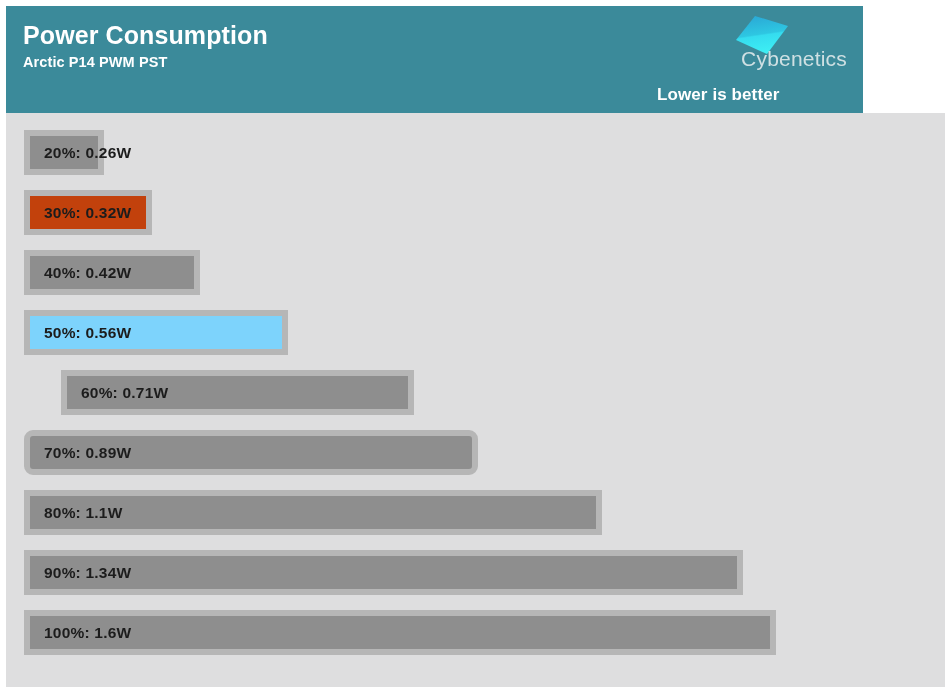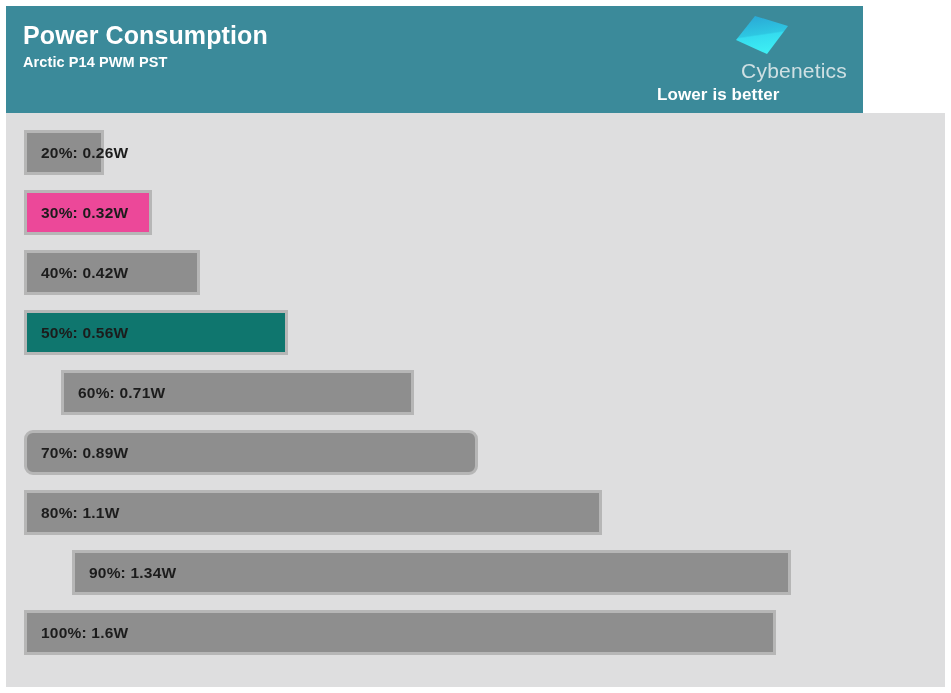--- a/index.html
+++ b/index.html
@@ -67,21 +67,21 @@
   .brand-mark {
     position: absolute;
     right: 58px;
     top: 4px;
     width: 54px;
     height: 42px;
   }
   .brand-name {
     position: absolute;
     right: 0;
-    top: 48px;
+    top: 36px;
     width: 190px;
     text-align: right;
     font-size: 21px;
     font-weight: normal;
     color: #cfe0e3;
     letter-spacing: 0.2px;
     line-height: 26px;
   }
   .brand-tagline {
     position: absolute;
@@ -118,21 +118,21 @@
   .bar-row {
     position: absolute;
     left: 18px;
     height: 45px;
   }
 
   .bar {
     position: relative;
     height: 45px;
     background: #8e8e8e;
-    border: 3px solid #404040;
+    border: 6px solid #404040;
     box-sizing: border-box;
   }
 
   .bar-label {
     position: absolute;
     left: 14px;
     top: 50%;
     transform: translateY(-50%);
     font-size: 15.5px;
     font-weight: bold;
@@ -174,51 +174,51 @@
   </div>
 
   <div class="plot">
     <div class="bars" id="bars">
         <div class="bar-row" style="top: 17px;">
           <div class="bar" style="width: 80px; background: rgb(142, 142, 142); border-color: rgb(182, 182, 182);">
             <span class="bar-label" style="color: rgb(28, 28, 28);">20%: 0.26W</span>
           </div>
         </div>
         <div class="bar-row" style="top: 77px;">
-          <div class="bar" style="width: 128px; background: #ec4899; border-color: rgb(182, 182, 182);">
+          <div class="bar" style="width: 128px; background: #c2410c; border-color: rgb(182, 182, 182);">
             <span class="bar-label" style="color: rgb(28, 28, 28);">30%: 0.32W</span>
           </div>
         </div>
         <div class="bar-row" style="top: 137px;">
           <div class="bar" style="width: 176px; background: rgb(142, 142, 142); border-color: rgb(182, 182, 182);">
             <span class="bar-label" style="color: rgb(28, 28, 28);">40%: 0.42W</span>
           </div>
         </div>
         <div class="bar-row" style="top: 197px;">
-          <div class="bar" style="width: 264px; background: #0f766e; border-color: rgb(182, 182, 182);">
+          <div class="bar" style="width: 264px; background: #7dd3fc; border-color: rgb(182, 182, 182);">
             <span class="bar-label" style="color: rgb(28, 28, 28);">50%: 0.56W</span>
           </div>
         </div>
         <div class="bar-row" style="top: 257px; padding-left: 37px;">
           <div class="bar" style="width: 353px; background: rgb(142, 142, 142); border-color: rgb(182, 182, 182);">
             <span class="bar-label" style="color: rgb(28, 28, 28);">60%: 0.71W</span>
           </div>
         </div>
         <div class="bar-row" style="top: 317px;">
           <div class="bar" style="width: 454px; background: rgb(142, 142, 142); border-color: rgb(182, 182, 182); border-radius: 9px;">
             <span class="bar-label" style="color: rgb(28, 28, 28);">70%: 0.89W</span>
           </div>
         </div>
         <div class="bar-row" style="top: 377px;">
           <div class="bar" style="width: 578px; background: rgb(142, 142, 142); border-color: rgb(182, 182, 182);">
             <span class="bar-label" style="color: rgb(28, 28, 28);">80%: 1.1W</span>
           </div>
         </div>
         <div class="bar-row" style="top: 437px;">
-          <div class="bar" style="width: 719px; background: rgb(142, 142, 142); border-color: rgb(182, 182, 182); margin-left: 48px;">
+          <div class="bar" style="width: 719px; background: rgb(142, 142, 142); border-color: rgb(182, 182, 182);">
             <span class="bar-label" style="color: rgb(28, 28, 28);">90%: 1.34W</span>
           </div>
         </div>
         <div class="bar-row" style="top: 497px;">
           <div class="bar" style="width: 752px; background: rgb(142, 142, 142); border-color: rgb(182, 182, 182);">
             <span class="bar-label" style="color: rgb(28, 28, 28);">100%: 1.6W</span>
           </div>
         </div>
       </div>
   </div>

